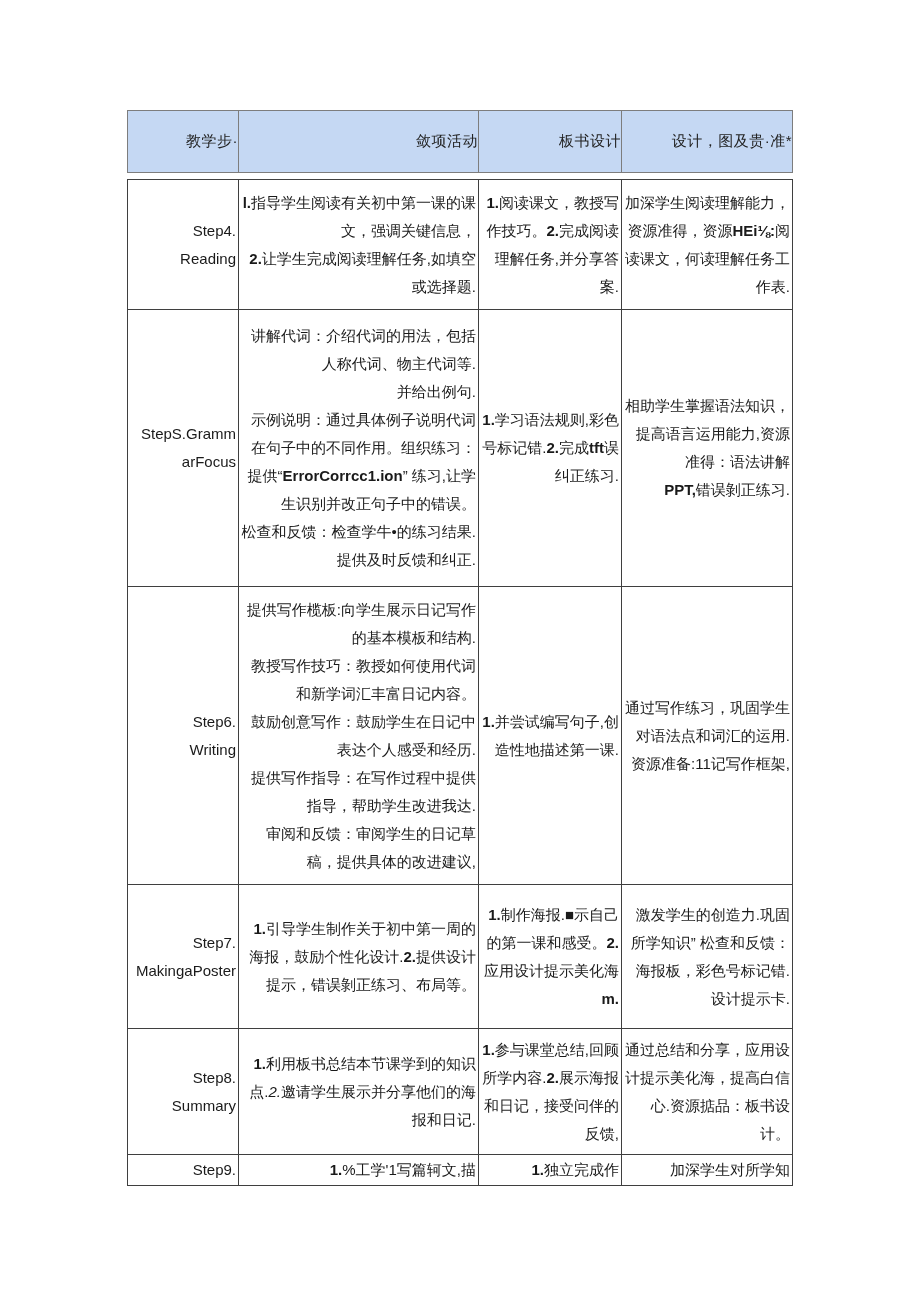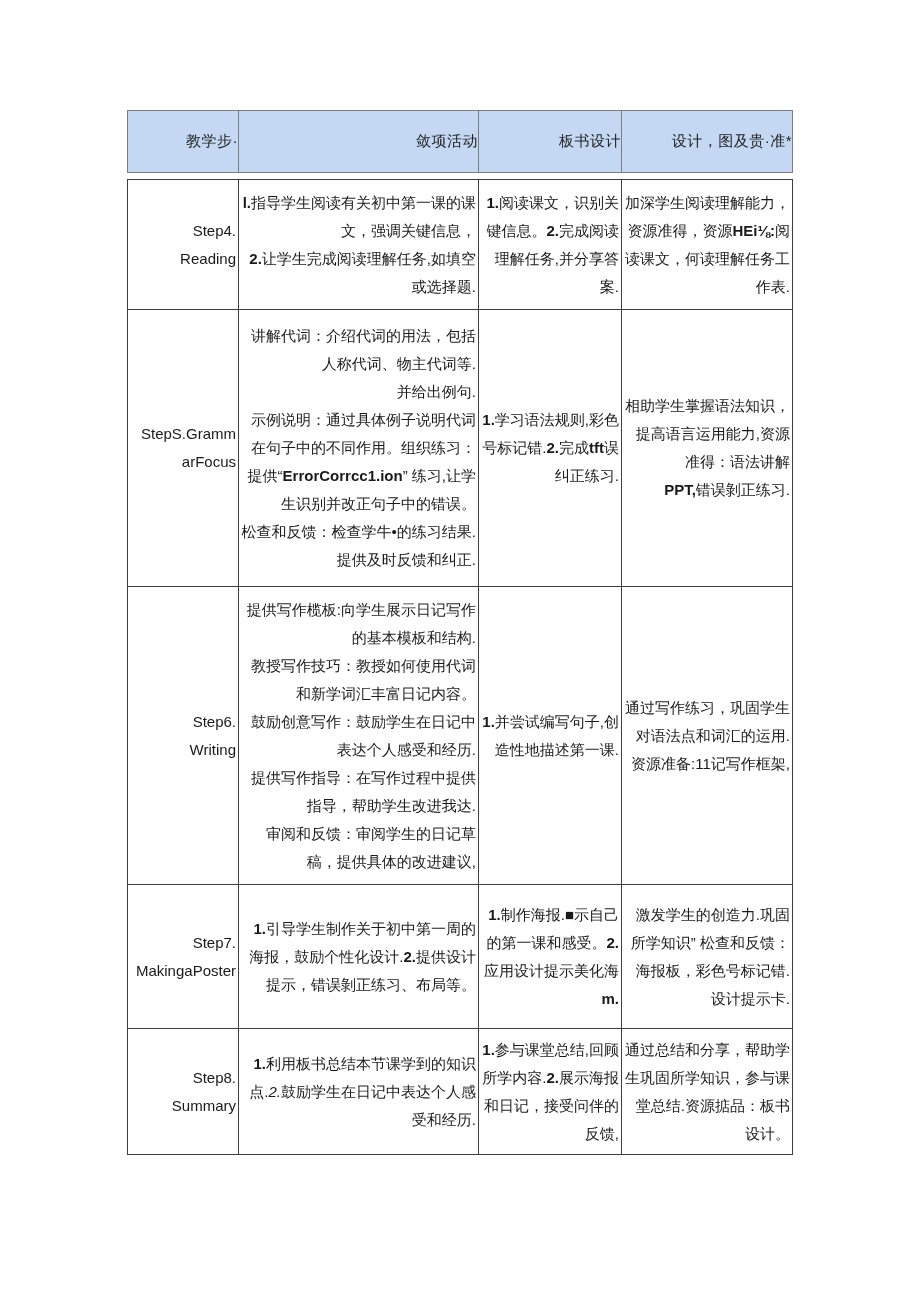--- a/index.html
+++ b/index.html
@@ -73,21 +73,21 @@
           <col style="width:111px">
           <col style="width:240px">
           <col style="width:143px">
           <col style="width:171px">
         </colgroup>
       <tbody>
           <tr style="height: 130px;">
             <td class="step-cell"><div>Step4.</div><div>Reading</div></td>
             <td class="teacher-cell"><span class="b ">l.</span><span class="">指导学生阅读有关初中第一课的课文，强调关键信息，
 </span><span class="b ">2.</span><span class="">让学生完成阅读理解任务,如填空或选择题.</span></td>
-            <td class="student-cell"><span class="b ">1.</span><span class="">阅读课文，识别关键信息。</span><span class="b ">2.</span><span class="">完成阅读理解任务,并分享答案.</span></td>
+            <td class="student-cell"><span class="b ">1.</span><span class="">阅读课文，教授写作技巧。</span><span class="b ">2.</span><span class="">完成阅读理解任务,并分享答案.</span></td>
             <td class="design-cell"><span class="">加深学生阅读理解能力，资源准得，资源</span><span class="b ">HEi⅛:</span><span class="">阅读课文，何读理解任务工作表.</span></td>
           </tr>
           <tr style="height: 277px;">
             <td class="step-cell"><div>StepS.Gramm</div><div>arFocus</div></td>
             <td class="teacher-cell"><span class="">讲解代词：介绍代词的用法，包括人称代词、物主代词等.
 并给出例句.
 示例说明：通过具体例子说明代词在句子中的不同作用。组织练习：
 提供“</span><span class="b ">ErrorCorrcc1.ion</span><span class="">” 练习,让学生识别并改正句子中的错误。
 松查和反馈：检查学牛•的练习结果.提供及时反馈和纠正.</span></td>
             <td class="student-cell"><span class="b ">1.</span><span class="">学习语法规则,彩色号标记错.</span><span class="b ">2.</span><span class="">完成</span><span class="b ">tft</span><span class="">误纠正练习.</span></td>
@@ -106,21 +106,27 @@
           </tr>
           <tr style="height: 144px;">
             <td class="step-cell"><div>Step7.</div><div>MakingaPoster</div></td>
             <td class="teacher-cell"><span class="b ">1.</span><span class="">引导学生制作关于初中第一周的海报，鼓励个性化设计.</span><span class="b ">2.</span><span class="">提供设计提示，错误剝正练习、布局等。</span></td>
             <td class="student-cell"><span class="b ">1.</span><span class="">制作海报.■示自己的第一课和感受。</span><span class="b ">2.</span><span class="">
 应用设计提示美化海</span><span class="b ">m.</span></td>
             <td class="design-cell"><span class="">激发学生的创造力.巩固所学知识” 松查和反馈：海报板，彩色号标记错.设计提示卡.</span></td>
           </tr>
           <tr style="height: 126px;">
             <td class="step-cell"><div>Step8.</div><div>Summary</div></td>
-            <td class="teacher-cell"><span class="b ">1.</span><span class="">利用板书总结本节课学到的知识点.</span><span class="i">2.</span><span class="">鼓励学生在日记中表达个人感受和经历.</span></td>
+            <td class="teacher-cell"><span class="b ">1.</span><span class="">利用板书总结本节课学到的知识点.</span><span class="i">2.</span><span class="">邀请学生展示并分享他们的海报和日记.</span></td>
             <td class="student-cell"><span class="b ">1.</span><span class="">参与课堂总结,回顾所学内容.</span><span class="b ">2.</span><span class="">展示海报和日记，接受问伴的反馈,</span></td>
-            <td class="design-cell"><span class="">通过总结和分享，帮助学生巩固所学知识，参与课堂总结.资源掂品：板书设计。</span></td>
+            <td class="design-cell"><span class="">通过总结和分享，应用设计提示美化海，提高白信心.资源掂品：板书设计。</span></td>
+          </tr>
+          <tr style="height: 30px;">
+            <td class="step-cell"><div>Step9.</div></td>
+            <td class="teacher-cell"><span class="b ">1.</span><span class="">%工学'1写篇轲文,描</span></td>
+            <td class="student-cell"><span class="b ">1.</span><span class="">独立完成作</span></td>
+            <td class="design-cell"><span class="">加深学生对所学知</span></td>
           </tr>
         </tbody>
     </table>
 
   </div>
 </div>
 
 </body></html>

